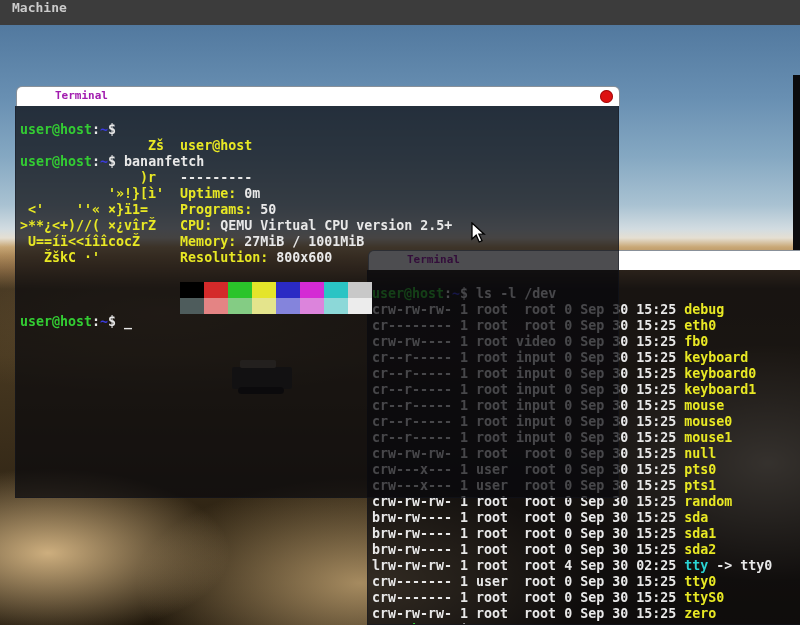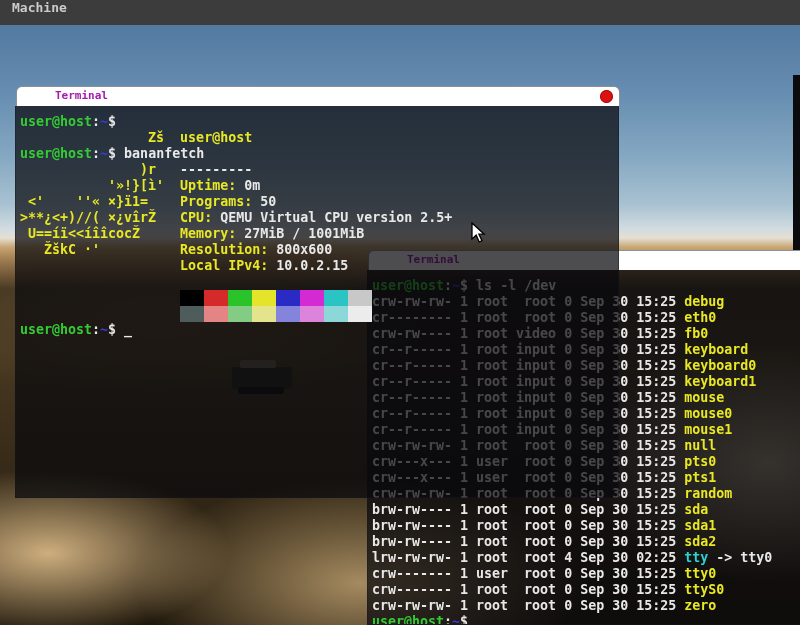--- a/index.html
+++ b/index.html
@@ -25,21 +25,21 @@
          border-radius:2px;}
   .truck:before{content:"";position:absolute;left:8px;top:-7px;width:36px;height:8px;background:#6a5f4c;border-radius:2px;}
   .truck:after{content:"";position:absolute;left:6px;bottom:-5px;width:46px;height:7px;background:#14110d;border-radius:4px;}
   
   .window{position:absolute;border-radius:6px 6px 0 0;}
   .titlebar{height:20px;background:var(--titlebar);border-radius:6px 6px 0 0;position:relative;
             border:1px solid rgba(40,55,70,.55);border-bottom:none;box-sizing:border-box;}
   .titlebar .ttl{position:absolute;left:6px;top:2px;color:#a21caf;font-size:11px;font-weight:bold;margin-left:32px;}
   .closebtn{position:absolute;right:6px;top:3px;width:13px;height:13px;border-radius:50%;
             background:var(--close_red);box-shadow:inset 0 0 0 1px rgba(120,0,0,.6);}
-  .content{background:var(--terminal_bg);padding:8px 0 0 4px;box-sizing:border-box;
+  .content{background:var(--terminal_bg);padding:16px 0 0 4px;box-sizing:border-box;
            border:1px solid rgba(20,25,35,.45);border-top:none;overflow:hidden;}
   .term1{left:16px;top:86px;width:604px;z-index:3;}
   .term1 .content{width:604px;height:392px;margin-left:-1px;margin-right:-1px;}
   .term2{left:368px;top:250px;width:440px;z-index:2;}
   .term2 .content{width:440px;height:355px;margin-left:-1px;}
   .tl{white-space:pre;height:16px;font-size:13.3px;line-height:16px;font-weight:bold;}
   .c-g{color:var(--green);} .c-w{color:var(--white);} .c-b{color:var(--blue);}
   .c-y{color:var(--yellow);} .c-c{color:var(--cyan);}
   .swatch{display:inline-block;width:24px;height:16px;vertical-align:top;}
   
@@ -98,21 +98,20 @@
     <div class="content" id="t1-content">
         <div class="tl"><span class="c-g">user@host</span><span class="c-w">:</span><span class="c-b">~</span><span class="c-w">$ </span></div>
         <div class="tl"><span class="c-y">                Zš  </span><span class="c-y">user@host</span><span class="c-w"></span></div>
         <div class="tl"><span class="c-g">user@host</span><span class="c-w">:</span><span class="c-b">~</span><span class="c-w">$ </span><span class="c-w">bananfetch</span></div>
         <div class="tl"><span class="c-y">               )r   </span><span class="c-y"></span><span class="c-w">---------</span></div>
         <div class="tl"><span class="c-y">           '»!}[ì'  </span><span class="c-y">Uptime: </span><span class="c-w">0m</span></div>
         <div class="tl"><span class="c-y"> &lt;'    ''« ×}ï1=    </span><span class="c-y">Programs: </span><span class="c-w">50</span></div>
         <div class="tl"><span class="c-y">&gt;**¿&lt;+)//( ×¿vîrŽ   </span><span class="c-y">CPU: </span><span class="c-w">QEMU Virtual CPU version 2.5+</span></div>
         <div class="tl"><span class="c-y"> U==íï&lt;&lt;íîîcocŽ     </span><span class="c-y">Memory: </span><span class="c-w">27MiB / 1001MiB</span></div>
         <div class="tl"><span class="c-y">   ŽškC ·'          </span><span class="c-y">Resolution: </span><span class="c-w">800x600</span></div>
-        <div class="tl"><span class="c-y">                    </span><span class="c-y">Local IPv4: </span><span class="c-w">10.0.2.15</span></div>
         <div class="tl"></div>
         <div class="tl"><span class="c-w">                    </span><span class="swatch" style="background: rgb(0, 0, 0);"></span><span class="swatch" style="background: rgb(212, 42, 42);"></span><span class="swatch" style="background: rgb(42, 196, 42);"></span><span class="swatch" style="background: rgb(228, 228, 42);"></span><span class="swatch" style="background: rgb(42, 42, 196);"></span><span class="swatch" style="background: rgb(212, 42, 212);"></span><span class="swatch" style="background: rgb(42, 196, 196);"></span><span class="swatch" style="background: rgb(200, 200, 200);"></span></div>
         <div class="tl"><span class="c-w">                    </span><span class="swatch" style="background: rgb(78, 92, 92);"></span><span class="swatch" style="background: rgb(228, 132, 132);"></span><span class="swatch" style="background: rgb(132, 204, 132);"></span><span class="swatch" style="background: rgb(228, 228, 140);"></span><span class="swatch" style="background: rgb(132, 132, 220);"></span><span class="swatch" style="background: rgb(220, 132, 220);"></span><span class="swatch" style="background: rgb(140, 216, 216);"></span><span class="swatch" style="background: rgb(236, 236, 236);"></span></div>
         <div class="tl"><span class="c-g">user@host</span><span class="c-w">:</span><span class="c-b">~</span><span class="c-w">$ </span><span class="c-w">_</span></div>
       </div>
   </div>
 
   <svg class="mousecursor" width="16" height="23" viewBox="0 0 16 23">
     <polygon points="1,1 1,17 5.2,13.2 8.2,20 11,18.7 7.9,12.2 13.2,12.2" fill="#ffffff" stroke="#000000" stroke-width="1.3"></polygon>
   </svg>

